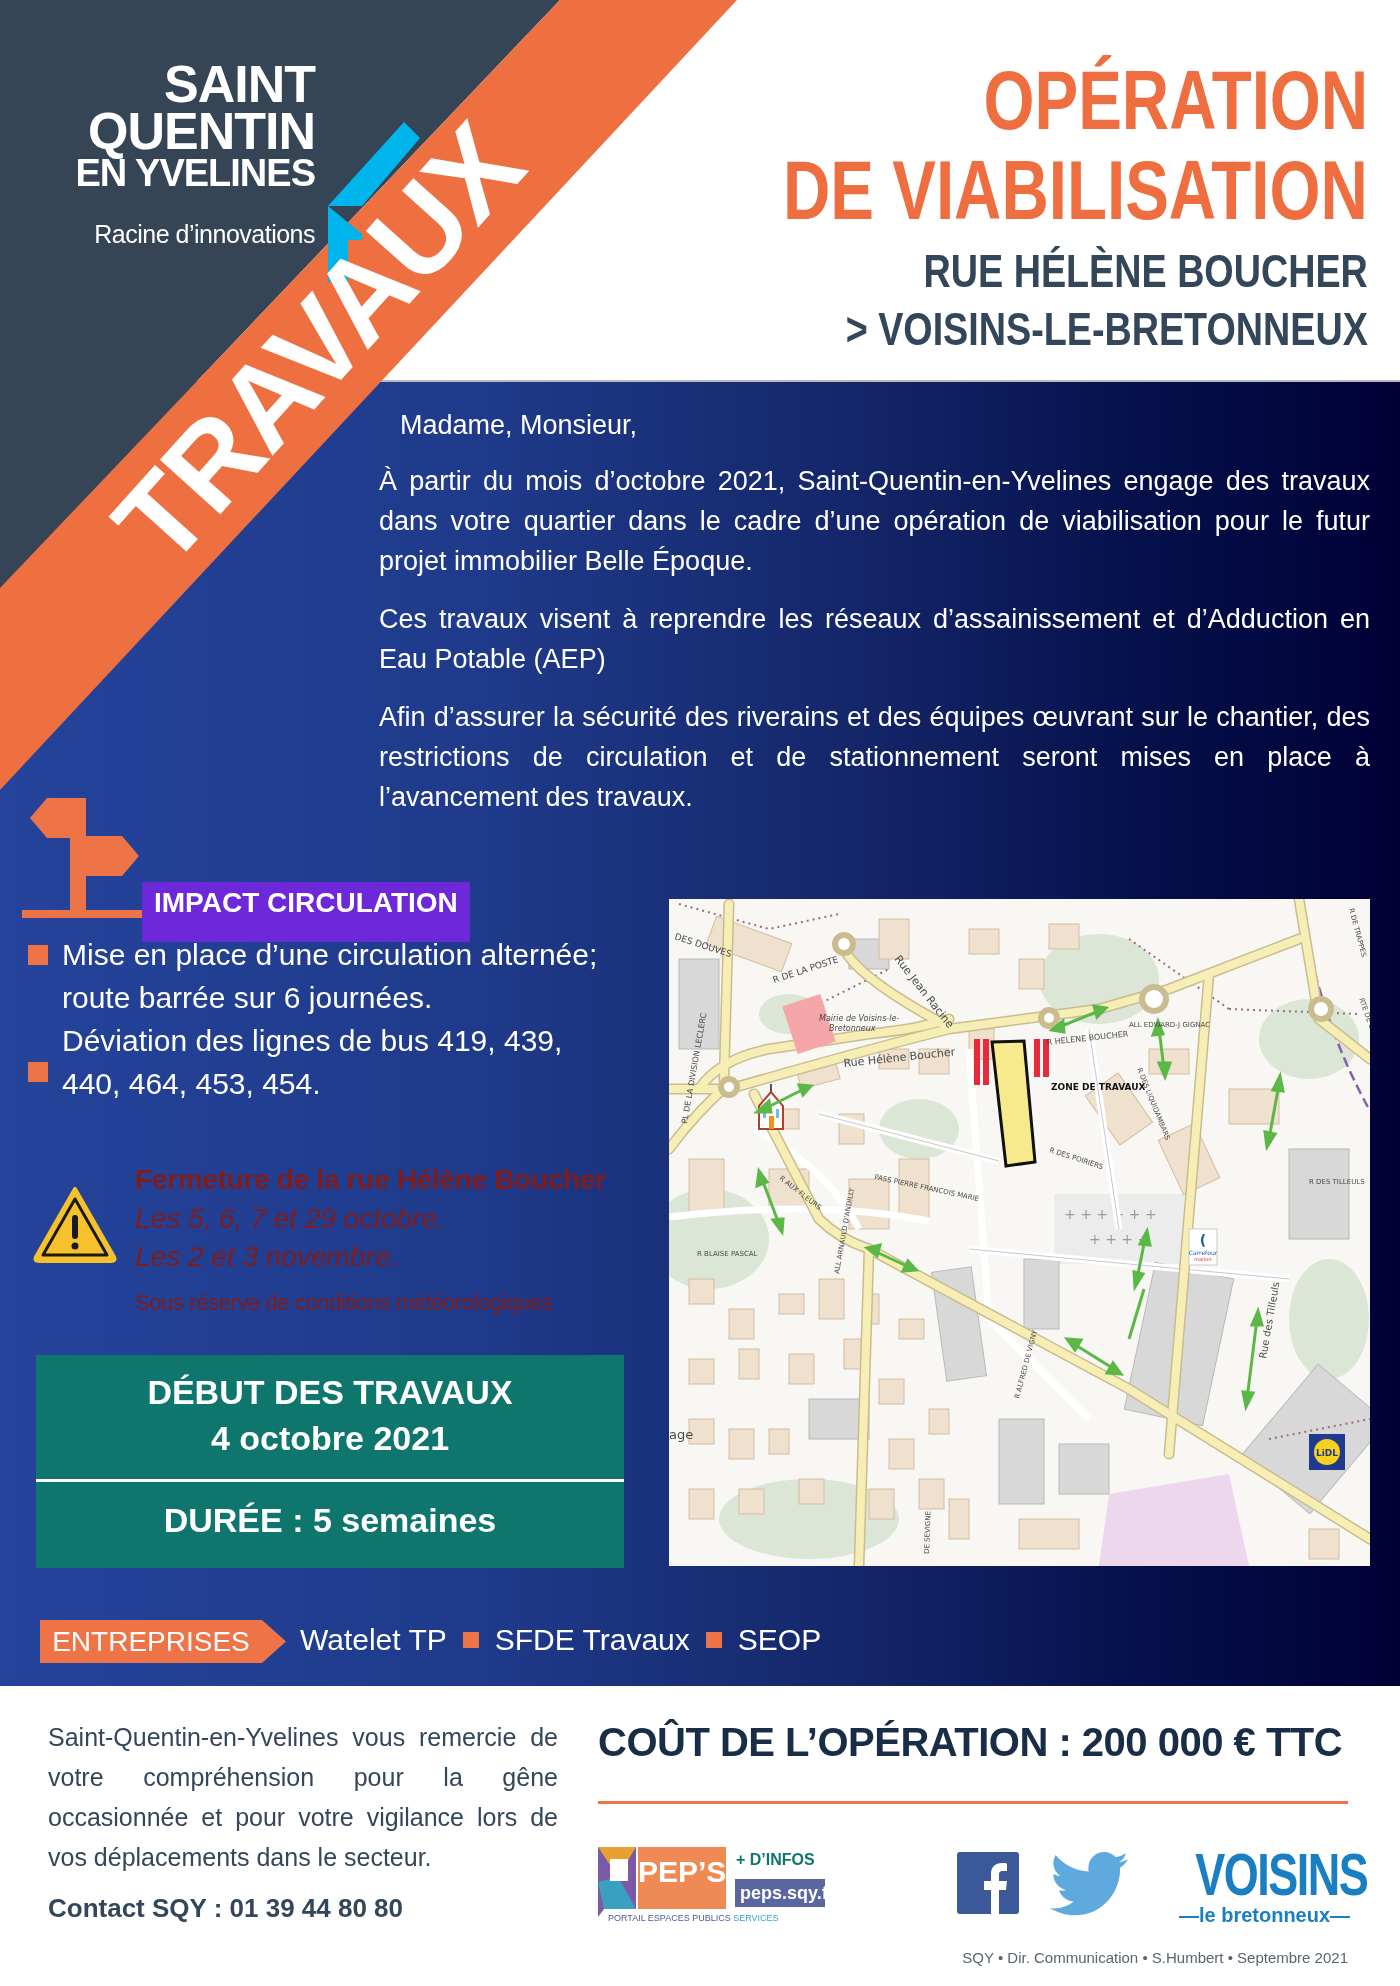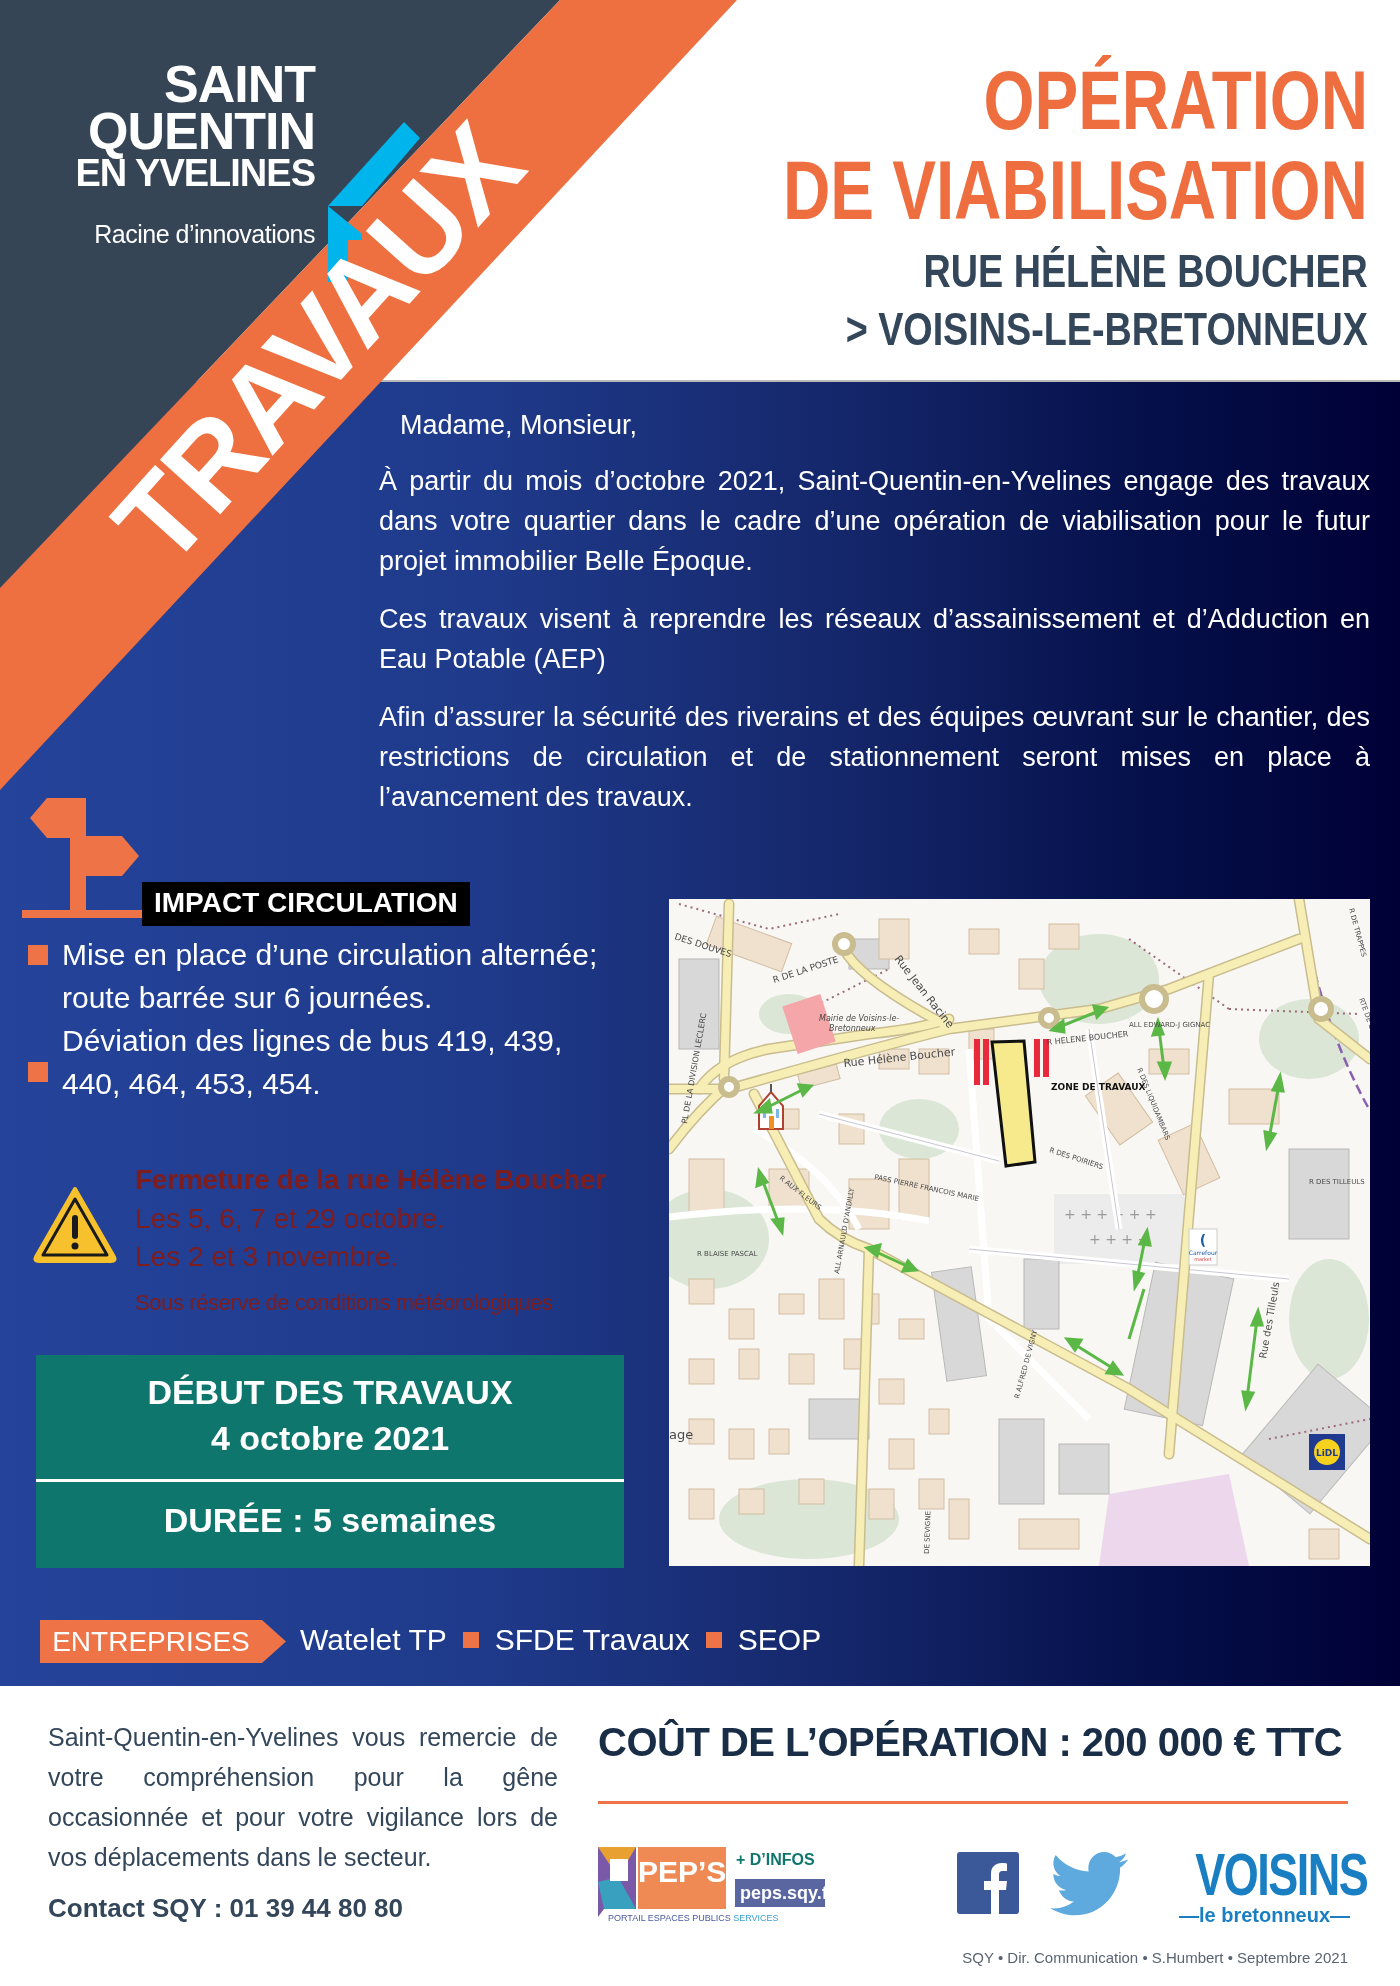--- a/index.html
+++ b/index.html
@@ -36,31 +36,31 @@
   #title-4 { top: 306px; font-size: 46px; color: #33465a; transform: scaleX(0.82); transform-origin: right center; }
 
   
   #intro { left: 379px; top: 405px; width: 991px; color: #ffffff; font-size: 27px; line-height: 40px; }
   #intro p { margin-bottom: 18px; text-align: justify; }
   #intro p.greet { margin-bottom: 16px; margin-left: 21px; }
 
   
   #sign-icon { left: 22px; top: 790px; width: 120px; height: 130px; }
   #impact-label {
-    left: 142px; top: 882px; height: 44px; padding: 0 12px;
-    background: #000000; color: #ffffff; font-weight: 700; font-size: 28px; line-height: 42px; white-space: nowrap;
+    left: 142px; top: 882px; height: 60px; padding: 0 12px;
+    background: #6d28d9; color: #ffffff; font-weight: 700; font-size: 28px; line-height: 42px; white-space: nowrap;
   }
   .bullet-sq { position: absolute; width: 20px; height: 20px; background: #ee7448; }
   #impact-list { left: 62px; top: 933px; width: 600px; color: #ffffff; font-size: 30px; line-height: 43px; }
 
   
   #warn-icon { left: 32px; top: 1185px; width: 86px; height: 78px; }
   #closure { left: 135px; top: 1160px; color: #7f1d1d; }
   #closure-title { font-size: 28px; font-weight: 700; line-height: 40px; white-space: nowrap; letter-spacing: -0.3px; }
-  .closure-line { font-size: 28px; line-height: 38px; white-space: nowrap; }
+  .closure-line { font-size: 28px; line-height: 38px; white-space: nowrap; font-style: italic; }
   #closure-note { margin-top: 12px; font-size: 22px; line-height: 30px; white-space: nowrap; letter-spacing: -0.4px; }
 
   
   #dates-box { left: 36px; top: 1355px; width: 588px; height: 213px; background: #0f766e; }
   #dates-start { position: absolute; left: 0; top: 14px; width: 100%; text-align: center; color: #fff; font-weight: 700; font-size: 34px; line-height: 46px; }
   #dates-divider { position: absolute; left: 0; top: 124px; width: 100%; height: 3px; background: #ffffff; }
   #dates-duration { position: absolute; left: 0; top: 142px; width: 100%; text-align: center; color: #fff; font-weight: 700; font-size: 34px; line-height: 46px; }
 
   
   #map { left: 669px; top: 899px; width: 701px; height: 667px; background: #f8f7f4; overflow: hidden; }

